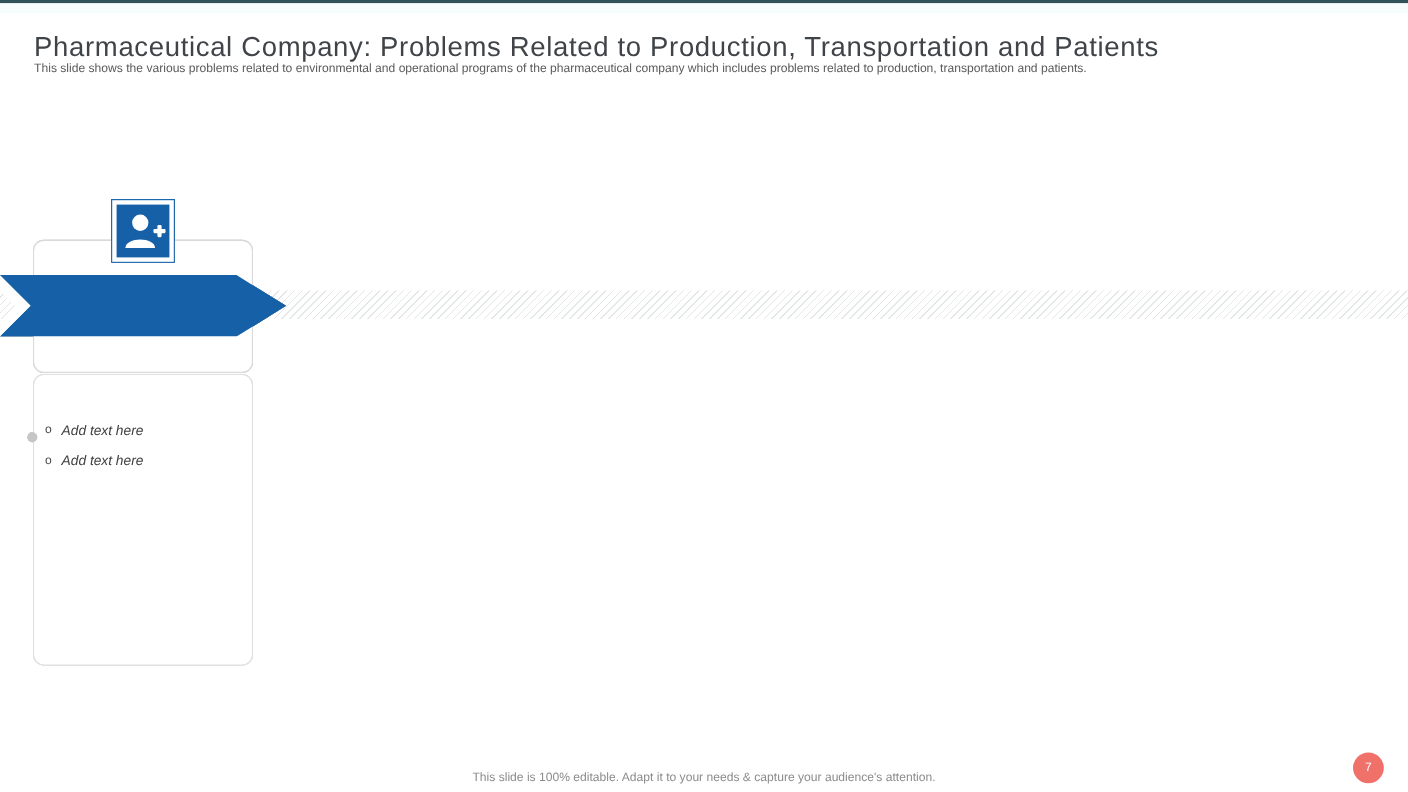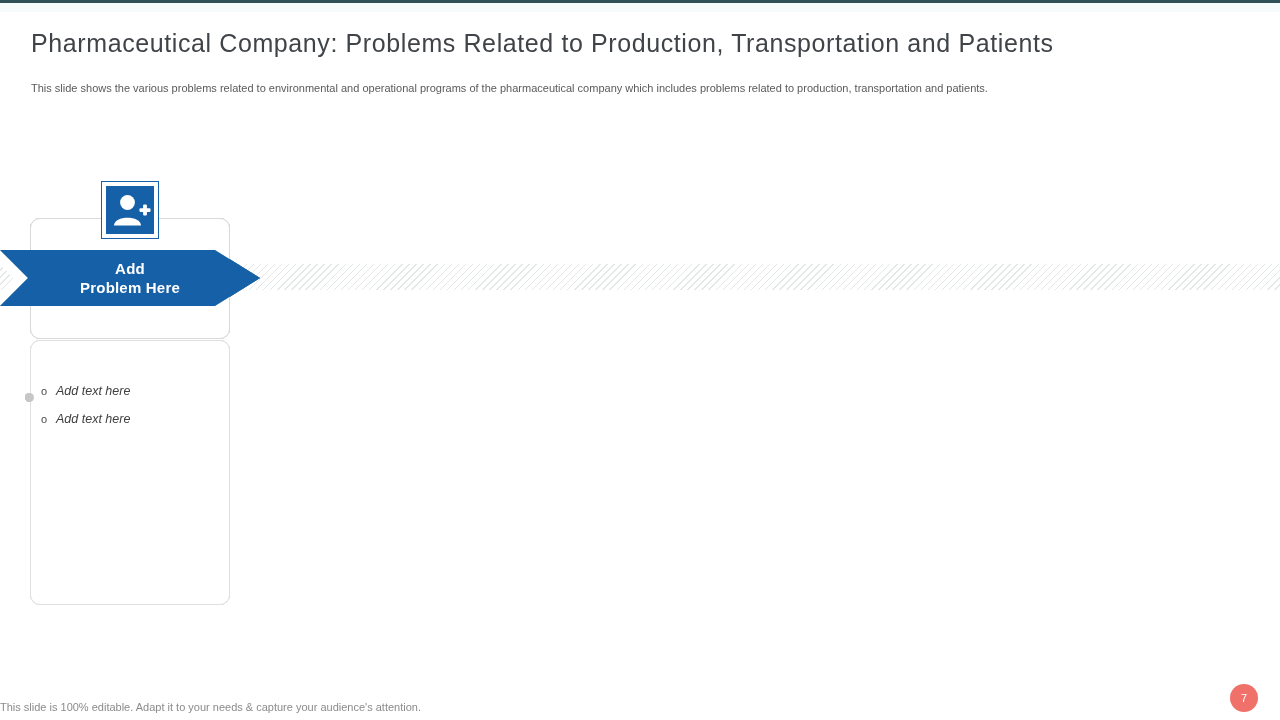--- a/index.html
+++ b/index.html
@@ -9,21 +9,21 @@
     font-family:"Liberation Sans","DejaVu Sans",sans-serif;
   }
   .topbar-dark{position:absolute;top:0;left:0;width:1280px;height:3px;background:#30505a;}
   .topbar-light{position:absolute;top:3px;left:0;width:1280px;height:9px;background:#f6fbfc;}
 
   .title{
     position:absolute;left:31px;top:12px;width:1180px;
     font-size:25px;letter-spacing:0.6px;color:#404448;font-weight:400;
   }
   .subtitle{
-    position:absolute;left:31px;top:82px;width:1100px;
+    position:absolute;left:31px;top:56px;width:1100px;
     font-size:11px;color:#5a5a5a;
   }
 
   .band{
     position:absolute;left:0;top:264px;width:1280px;height:26px;
     background:repeating-linear-gradient(135deg,#ffffff 0px,#ffffff 4px,#e4e7e7 4px,#e4e7e7 5px);
     z-index:1;
   }
 
   .column{position:absolute;top:0;width:260px;height:720px;z-index:2;}
@@ -58,21 +58,21 @@
   }
   .bullets li{display:flex;margin-bottom:10px;}
   .bullet-marker{
     width:15px;flex:0 0 15px;font-size:11px;color:#4a4a4a;line-height:17.5px;
   }
   .bullet-text{
     flex:1;font-size:12.5px;line-height:17.5px;color:#404040;font-style:italic;
   }
 
   .footer-note{
-    position:absolute;left:0;top:701px;width:1280px;
+    position:absolute;left:0;top:701px;width:1280px;text-align:center;
     font-size:11px;color:#8b8b8b;
   }
   .page-badge{
     position:absolute;left:1230px;top:684px;width:28px;height:28px;border-radius:50%;
     display:flex;align-items:center;justify-content:center;
     color:#ffffff;font-size:11px;z-index:6;
   }
 </style>
 </head>
 <body>
@@ -215,24 +215,20 @@
         <span class="bullet-marker">o</span>
         <span class="bullet-text">Add text here</span>
       </li>
     </ul>
   </div>
   <div class="connector-dot"></div>
   <svg class="arrow-svg" viewBox="0 0 274 56">
     <polygon points="0,0 14,0 42,28 14,56 0,56 28,28" fill="#ffffff"></polygon>
     <polygon points="14,0 229,0 274,28 229,56 14,56 42,28" fill="#1660A8"></polygon>
   </svg>
-  <div class="arrow-label">
-    <span>Add</span>
-    <span>Problem Here</span>
-  </div>
   <svg class="icon-svg" viewBox="0 0 58 58">
     <rect x="0.5" y="0.5" width="57" height="57" fill="#ffffff" stroke="#1660A8"></rect>
     <rect x="5" y="5" width="48" height="48" fill="#1660A8"></rect>
     <g fill="#ffffff">
       <circle cx="26.5" cy="21.5" r="7.4"></circle>
       <path d="M13 44.5 C13 34 40 34 40 44.5 Z"></path>
       <rect x="38.5" y="27.2" width="11" height="3.8" rx="1"></rect>
       <rect x="42.1" y="23.6" width="3.8" height="11" rx="1"></rect>
     </g>
   </svg>

